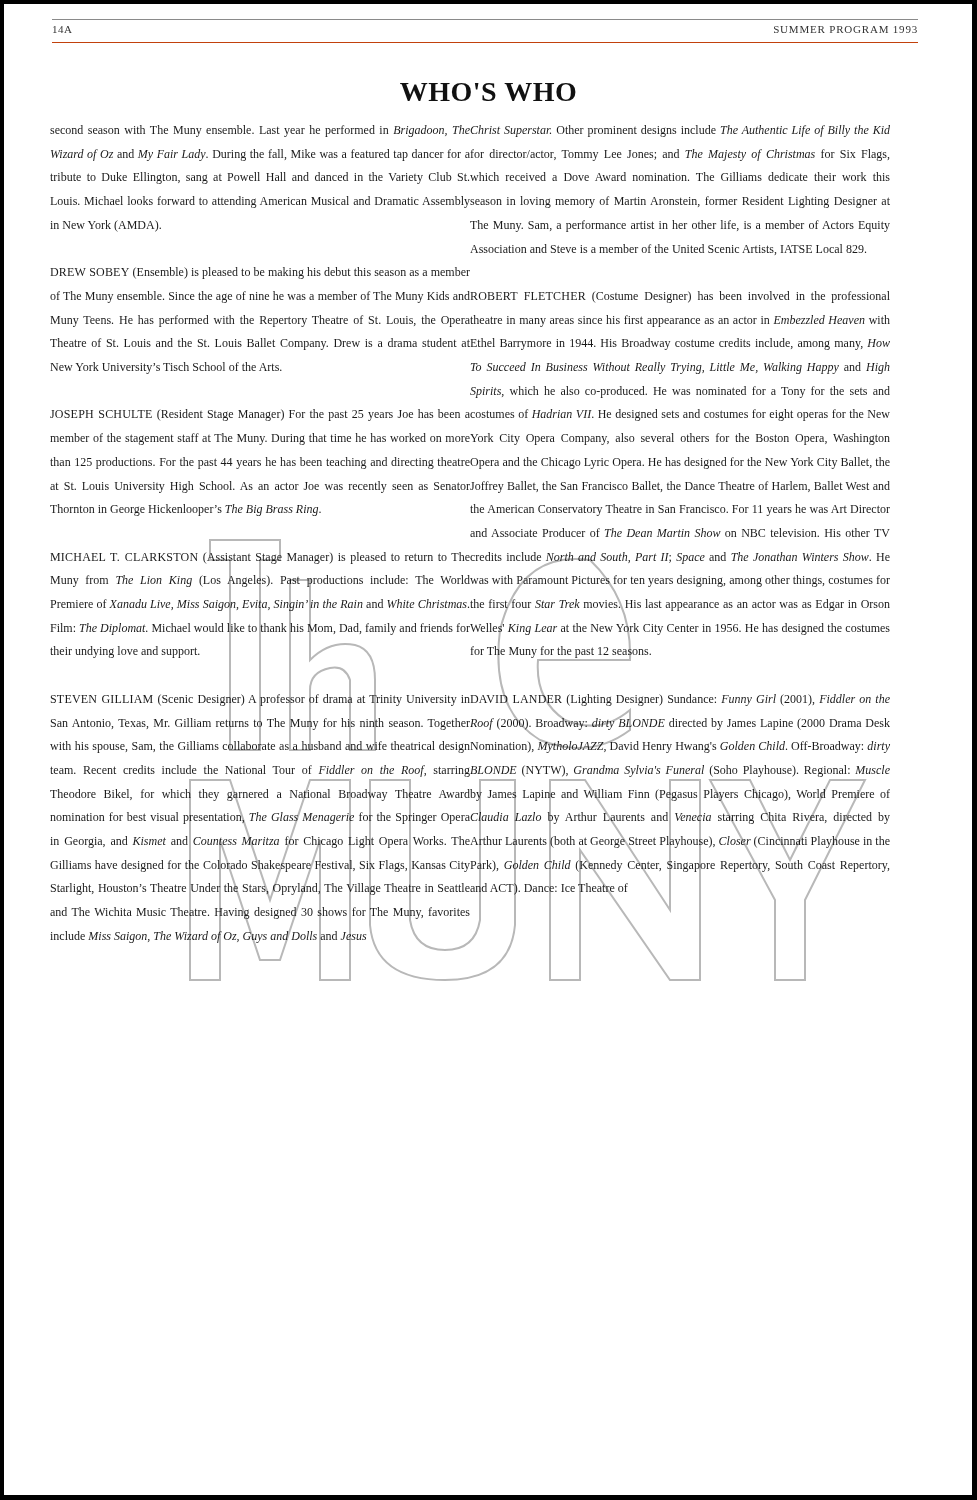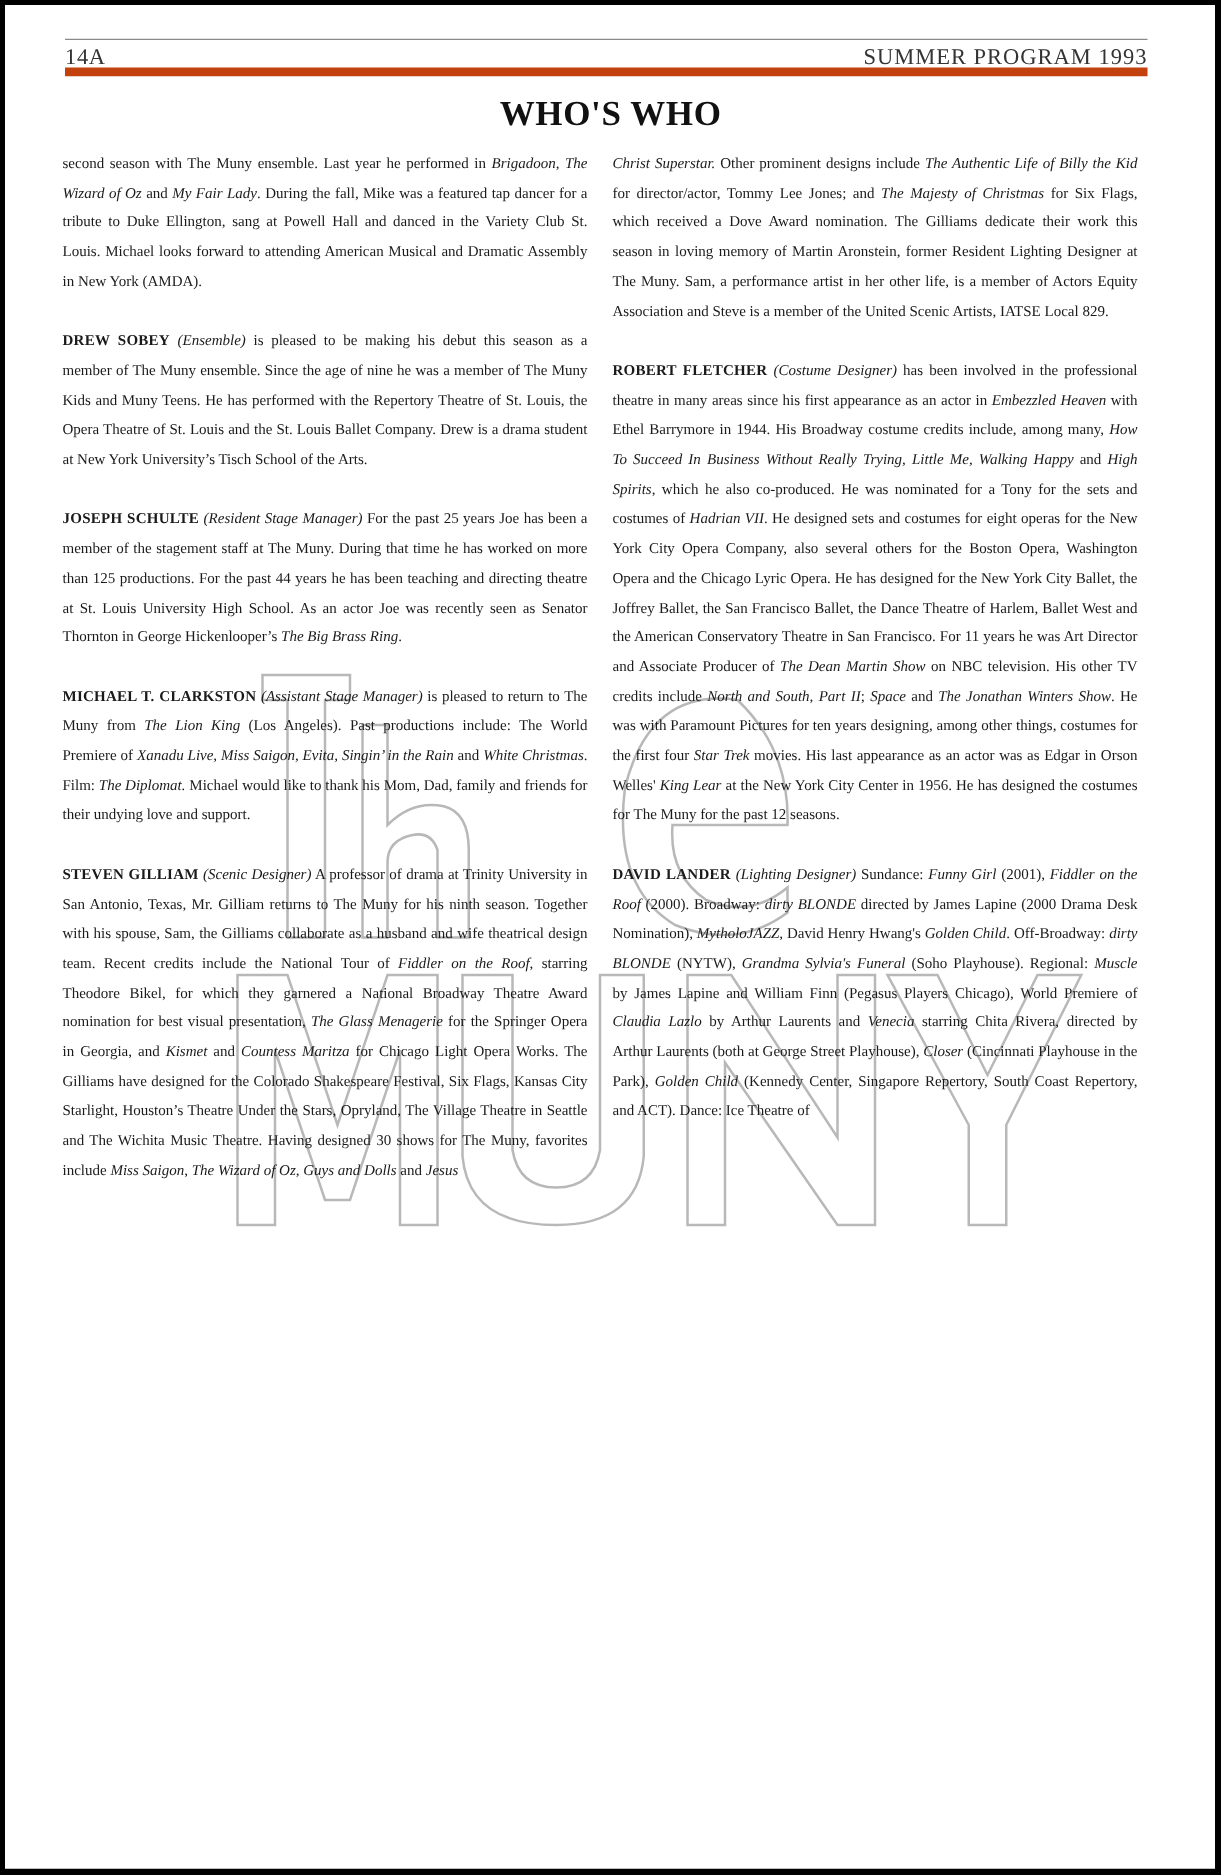--- a/index.html
+++ b/index.html
@@ -10,46 +10,46 @@
     color: #1a1a1a;
   }
   .frame {
     position: absolute; left: 0; top: 0; width: 977px; height: 1500px;
     box-sizing: border-box;
     border-left: 4px solid #000; border-top: 4px solid #000;
     border-right: 5px solid #000; border-bottom: 5px solid #000;
     pointer-events: none; z-index: 5;
   }
   .page-header {
-    position: absolute; left: 52px; top: 31px; width: 866px; height: 22px;
-    border-top: 1px solid #8a8a8a; border-bottom: 7px solid #c2410c;
-    font-size: 18px; letter-spacing: 0.5px; color: #333;
+    position: absolute; left: 52px; top: 19px; width: 866px; height: 22px;
+    border-top: 1px solid #8a8a8a; border-bottom: 1px solid #c2410c;
+    font-size: 11px; letter-spacing: 0.5px; color: #333;
   }
   .page-header .pnum { position: absolute; left: 0; top: 3px; }
   .page-header .ptitle { position: absolute; right: 0; top: 3px; letter-spacing: 0.8px; }
   .section-title {
     position: absolute; left: 0; width: 977px; top: 76px;
     text-align: center; font-weight: bold; font-size: 28px; letter-spacing: 0.5px;
     color: #111;
   }
   .watermark {
     position: absolute; left: 170px; top: 520px; width: 700px; height: 480px;
     z-index: 0; pointer-events: none;
   }
   .col {
     position: absolute; top: 119px; width: 420px; z-index: 2;
     font-size: 12px; line-height: 23.7px; text-align: justify;
     hyphens: manual;
   }
   .col.left { left: 50px; }
-  .col.right { left: 490px; }
+  .col.right { left: 470px; }
   .col p { margin: 0 0 23.7px 0; }
   .col p.cont { text-indent: 0; }
-  .name { font-weight: bold; letter-spacing: 0.2px; }
-  .role { font-style: italic; }
+  .name { font-weight: normal; letter-spacing: 0.2px; }
+  .role { }
   i { font-style: italic; }
 </style>
 </head>
 <body>
 
 <div class="frame"></div>
 
 <div class="page-header">
   <span class="pnum">14A</span>
   <span class="ptitle">SUMMER PROGRAM 1993</span>

